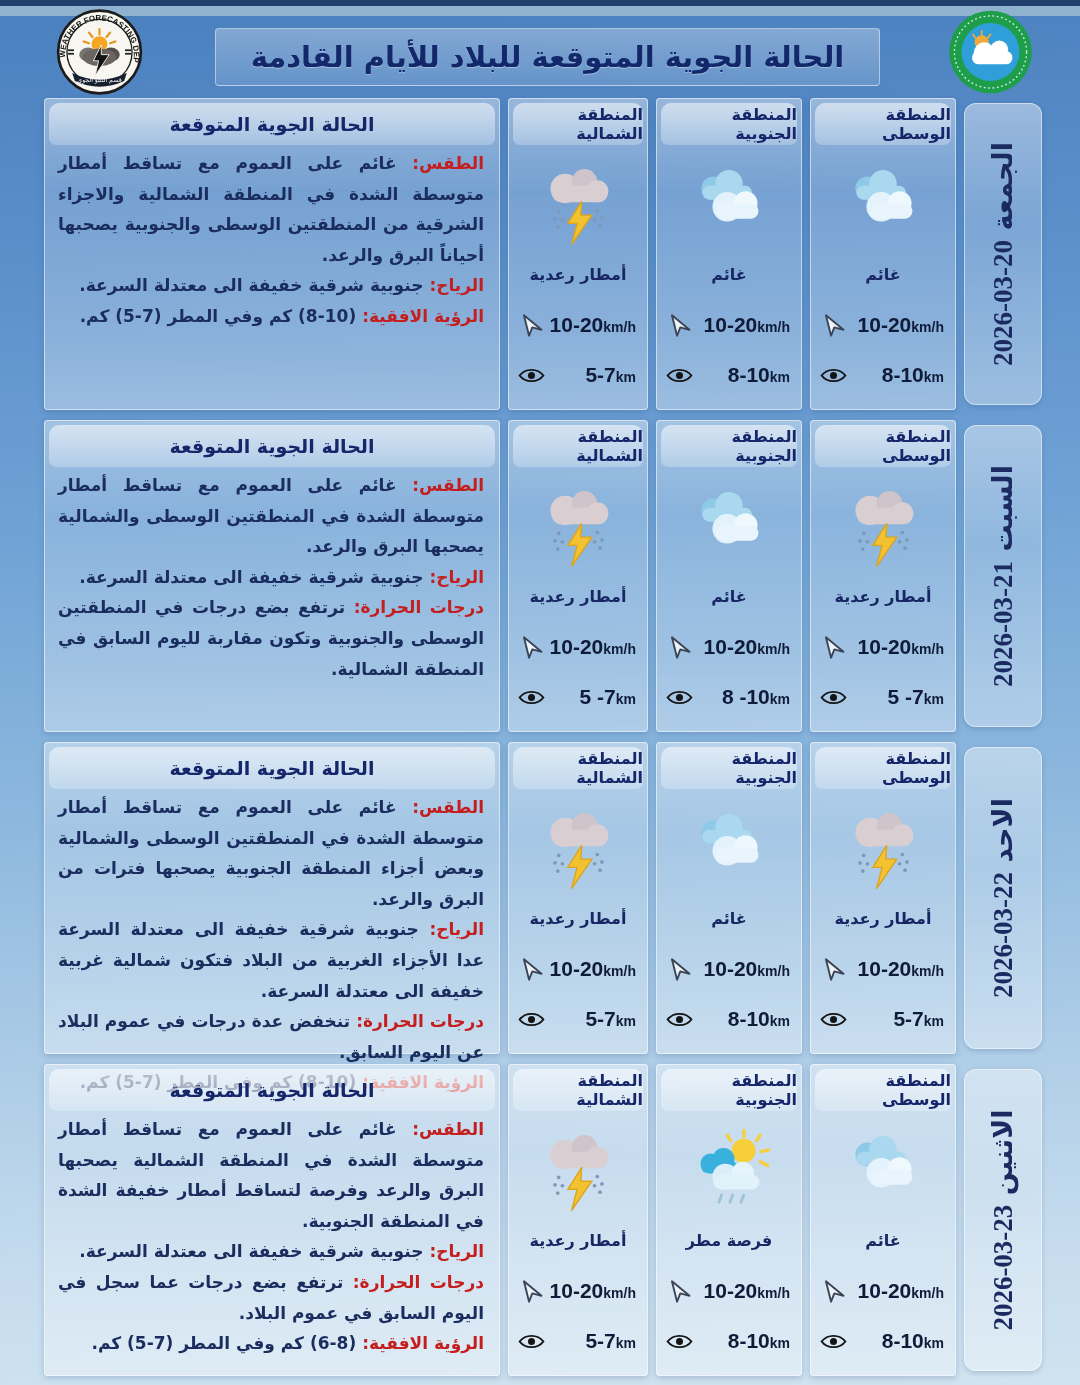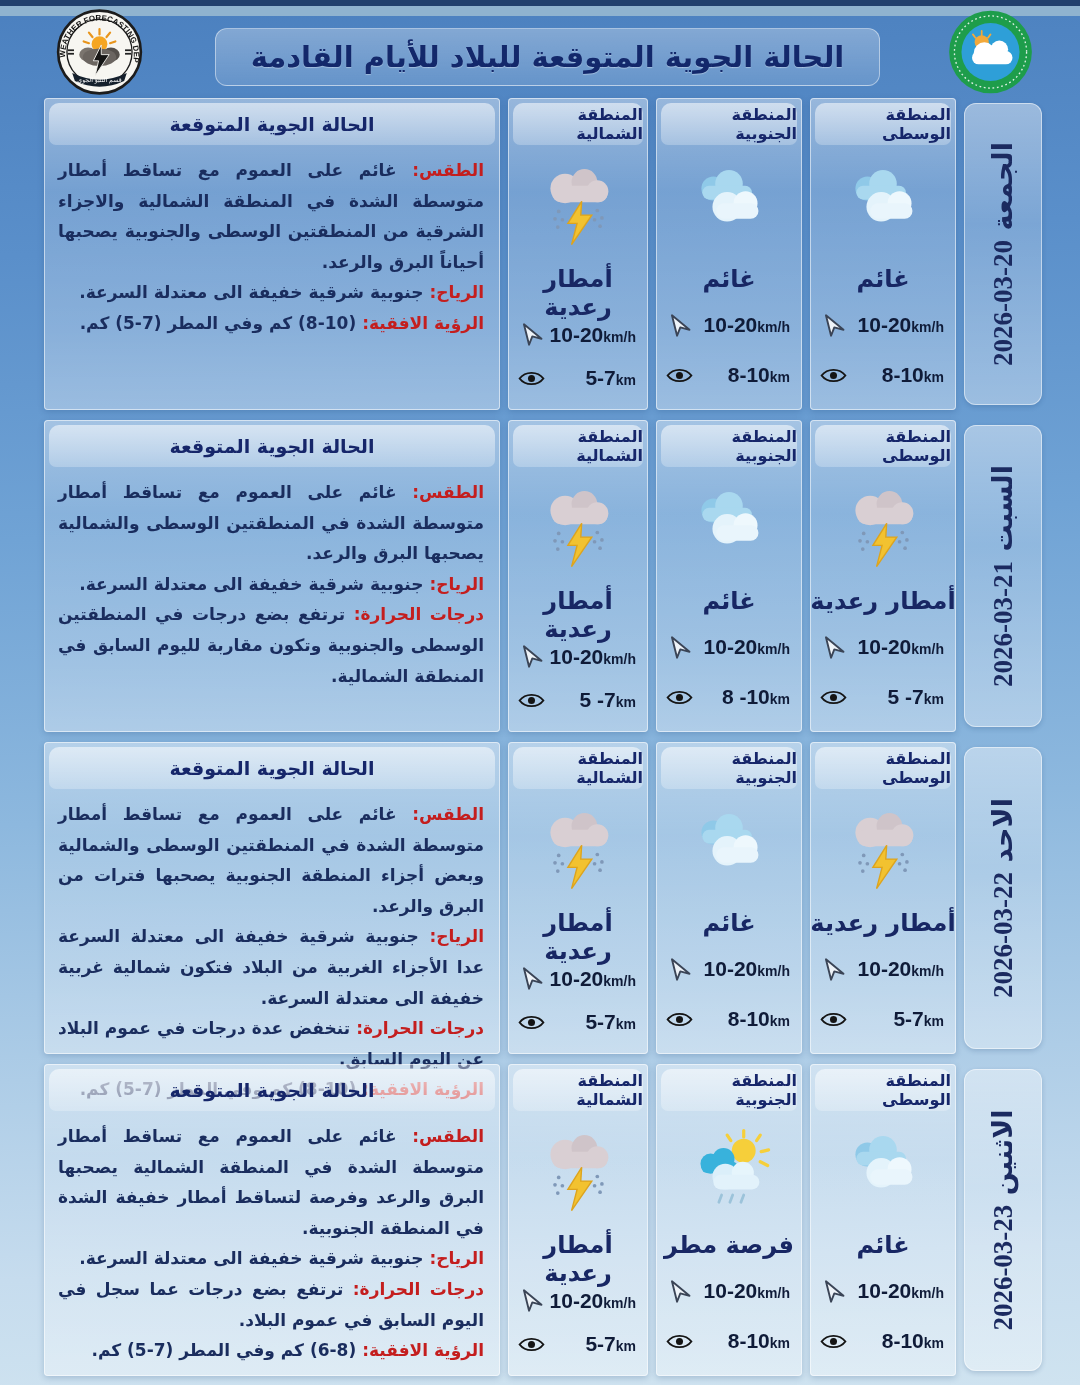--- a/index.html
+++ b/index.html
@@ -15,21 +15,21 @@
 
   
   .top-header { direction:ltr; position:relative; height:96px; padding-top:16px; }
   .logo { position:absolute; top:8px; }
   .logo-left { left:52px; width:95px; height:88px; }
   .logo-right { right:42px; width:95px; height:88px; }
   .title-pill {
     position:absolute; left:215px; right:200px; top:28px; height:58px;
     background:linear-gradient(180deg, rgba(255,255,255,.30), rgba(255,255,255,.12));
     border:1px solid rgba(255,255,255,.45);
-    border-radius:12px;
+    border-radius:4px;
     display:flex; align-items:center; justify-content:center;
   }
   .title-pill span {
     font-size:29px; font-weight:bold; color:#13286b;
     text-shadow:0 1px 1px rgba(255,255,255,.35);
   }
 
   
   .rows { padding:2px 38px 6px 44px; }
   .day-row { display:flex; gap:8px; height:312px; margin-bottom:10px; }
@@ -63,36 +63,36 @@
     font-size:27px; font-weight:bold; color:#1b2a60;
   }
   .date-text .date-nums { direction:ltr; unicode-bidi:embed; font-family:"Liberation Serif","DejaVu Serif",serif; letter-spacing:1px; }
 
   
   .region-card { flex:0 0 146px; }
   .region-card.north { flex:0 0 140px; }
   .region-card .card-header span { font-size:16px;padding-left:16px; }
   .wicon { height:92px; margin-top:14px; display:flex; align-items:center; justify-content:center; }
   .wicon svg { width:92px; height:92px; }
-  .cond { margin-top:14px; text-align:center; font-size:24px; font-weight:bold; color:#182764; }
+  .cond { margin-top:14px; text-align:center; font-size:16px; font-weight:bold; color:#182764; }
   .metric {
     direction:ltr; display:flex; align-items:center; justify-content:space-between;
     padding:0 12px 0 10px; height:34px;
   }
   .metric.wind { margin-top:auto; }
   .metric.vis { margin:16px 0 18px 0; }
   .micon svg { width:27px; height:27px; display:block; }
   .mval { font-family:Liberation Sans, sans-serif; font-weight:bold; color:#0f1b38; font-size:21px; white-space:nowrap; }
   .mval .unit { font-size:14px; }
 
   
   .desc-card { flex:1 1 auto; }
   .desc-card .card-header span { font-size:19px; }
   .desc-body {
-    padding:10px 16px 10px 14px; direction:rtl; text-align:justify;
+    padding:3px 16px 10px 14px; direction:rtl; text-align:justify;
     font-size:17px; font-weight:bold; color:#1a2d5e; line-height:1.8;
   }
   .desc-body .lbl { color:#c41e1e; }
 </style>
 </head>
 <body>
 
 <div class="strip-navy"></div>
 <div class="strip-light"></div>
 

